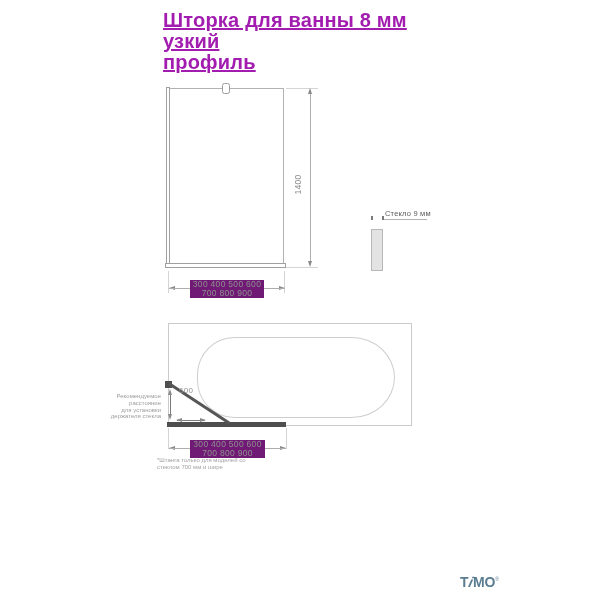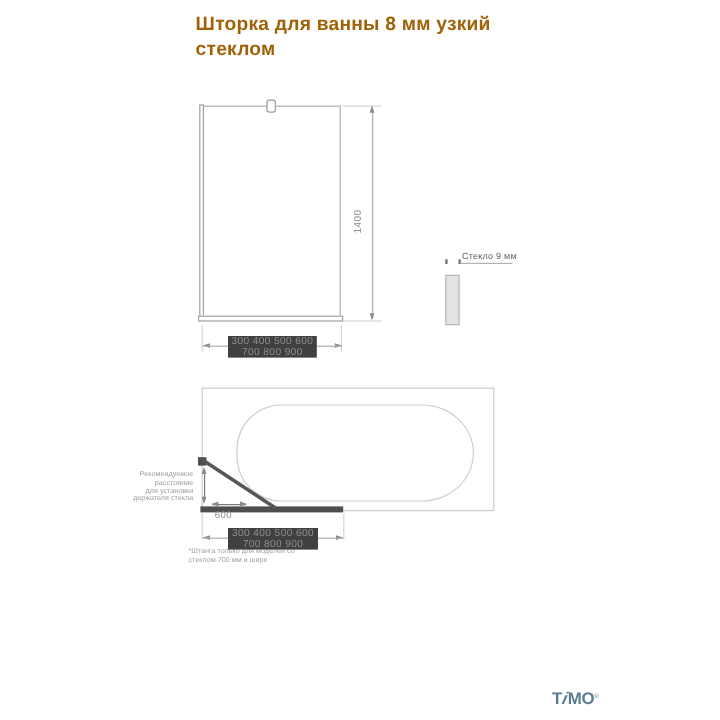--- a/index.html
+++ b/index.html
@@ -4,21 +4,21 @@
 <style>
   html,body{margin:0;padding:0;background:#ffffff;}
   #canvas{
     position:relative;width:600px;height:600px;background:#ffffff;overflow:hidden;
     font-family:"Liberation Sans",sans-serif;
   }
   .abs{position:absolute;}
   
   .title{
     left:163px;top:10px;width:300px;
-    font-size:16px;font-weight:700;color:#a16207;line-height:21px;letter-spacing:.2px;
+    font-size:20px;font-weight:700;color:#a21caf;line-height:21px;letter-spacing:.2px;text-decoration:underline;
   }
   .dim-text{font-size:8.5px;color:#8f8f8f;letter-spacing:.3px;line-height:9px;white-space:nowrap;}
   .small-note{font-size:6px;color:#9d9d9d;line-height:6.8px;}
   .footnote{font-size:6px;color:#a3a3a3;line-height:7px;}
   .section-label{font-size:7.5px;color:#5c5c5c;letter-spacing:.2px;white-space:nowrap;}
   
   .hline{background:#b2b2b2;height:1px;}
   .vline{background:#b2b2b2;width:1px;}
   .ext{background:#d4d4d4;}
   .dark{background:#4e4e4e;}
@@ -31,35 +31,35 @@
   
   .profile-left{left:166px;top:87px;width:4px;height:179px;border:1px solid #a0a0a0;background:#fff;box-sizing:border-box;}
   .bottom-bar{left:165px;top:263px;width:121px;height:5px;border:1px solid #a0a0a0;background:#fff;box-sizing:border-box;}
   .clip{left:222px;top:83px;width:8px;height:11px;border:1px solid #9b9b9b;border-radius:2.5px;background:#fff;box-sizing:border-box;}
   .glass-bar{left:371px;top:229px;width:12px;height:42px;background:#e3e3e3;border:1px solid #b7b7b7;box-sizing:border-box;}
   .tub-outer{left:168px;top:323px;width:244px;height:103px;border:1px solid #cbcbcb;box-sizing:border-box;}
   .tub-basin{left:197px;top:337px;width:198px;height:81px;border:1px solid #cecece;box-sizing:border-box;
              border-radius:38px 44px 44px 38px / 38px 41px 41px 38px;}
   .rod{left:163px;top:402px;width:73px;height:2.5px;background:#565656;transform:rotate(33.3deg);}
   .dim-label-box{text-align:center;z-index:3;}
-  .dim-label-box .bg{background:#404040;display:inline-block;padding:0 3px;}
+  .dim-label-box .bg{background:#701a75;display:inline-block;padding:0 3px;}
   .z1{z-index:1;}
   
   .logo{left:460px;top:574px;font-size:14px;font-weight:800;color:#5b7d91;letter-spacing:-.2px;}
   .logo .logo-i{display:inline-block;font-style:italic;transform:skewX(-14deg);margin:0 .5px;}
   .logo sup{font-size:5px;vertical-align:super;font-weight:400;}
 </style>
 </head>
 <body>
 
 <div id="canvas">
 
   <div class="abs title">
     <div>Шторка для ванны 8 мм узкий</div>
-    <div>стеклом</div>
+    <div>профиль</div>
   </div>
 
   <div class="abs hline" style="left:167px;top:88px;width:117px;"></div>
   <div class="abs vline" style="left:283px;top:88px;height:178px;"></div>
   <div class="abs profile-left"></div>
   <div class="abs bottom-bar"></div>
   <div class="abs clip"></div>
 
   <div class="abs ext" style="left:286px;top:88px;width:32px;height:1px;"></div>
   <div class="abs ext" style="left:286px;top:267px;width:32px;height:1px;"></div>
@@ -91,21 +91,21 @@
   <div class="abs dark" style="left:167px;top:422px;width:119px;height:5px;"></div>
   <div class="abs dark" style="left:165px;top:381px;width:7px;height:7px;"></div>
   <div class="abs rod"></div>
 
   <div class="abs" style="left:170px;top:392px;width:1px;height:25px;background:#7a7a7a;"></div>
   <div class="abs arr arr-up" style="left:168px;top:389px;"></div>
   <div class="abs arr arr-down" style="left:168px;top:414px;"></div>
   <div class="abs" style="left:177px;top:420px;width:28px;height:1px;background:#7a7a7a;"></div>
   <div class="abs arr arr-left" style="left:176px;top:418px;"></div>
   <div class="abs arr arr-right" style="left:200px;top:418px;"></div>
-  <div class="abs dim-text" style="left:179px;top:425px;font-size:8px;">600</div>
+  <div class="abs dim-text" style="left:179px;top:386px;font-size:8px;">600</div>
 
   <div class="abs small-note" style="left:100px;top:393px;width:61px;text-align:right;">
     <div>Рекомендуемое</div>
     <div>расстояние</div>
     <div>для установки</div>
     <div>держателя стекла</div>
   </div>
 
   <div class="abs ext" style="left:168px;top:428px;width:1px;height:21px;"></div>
   <div class="abs ext" style="left:286px;top:428px;width:1px;height:21px;"></div>

